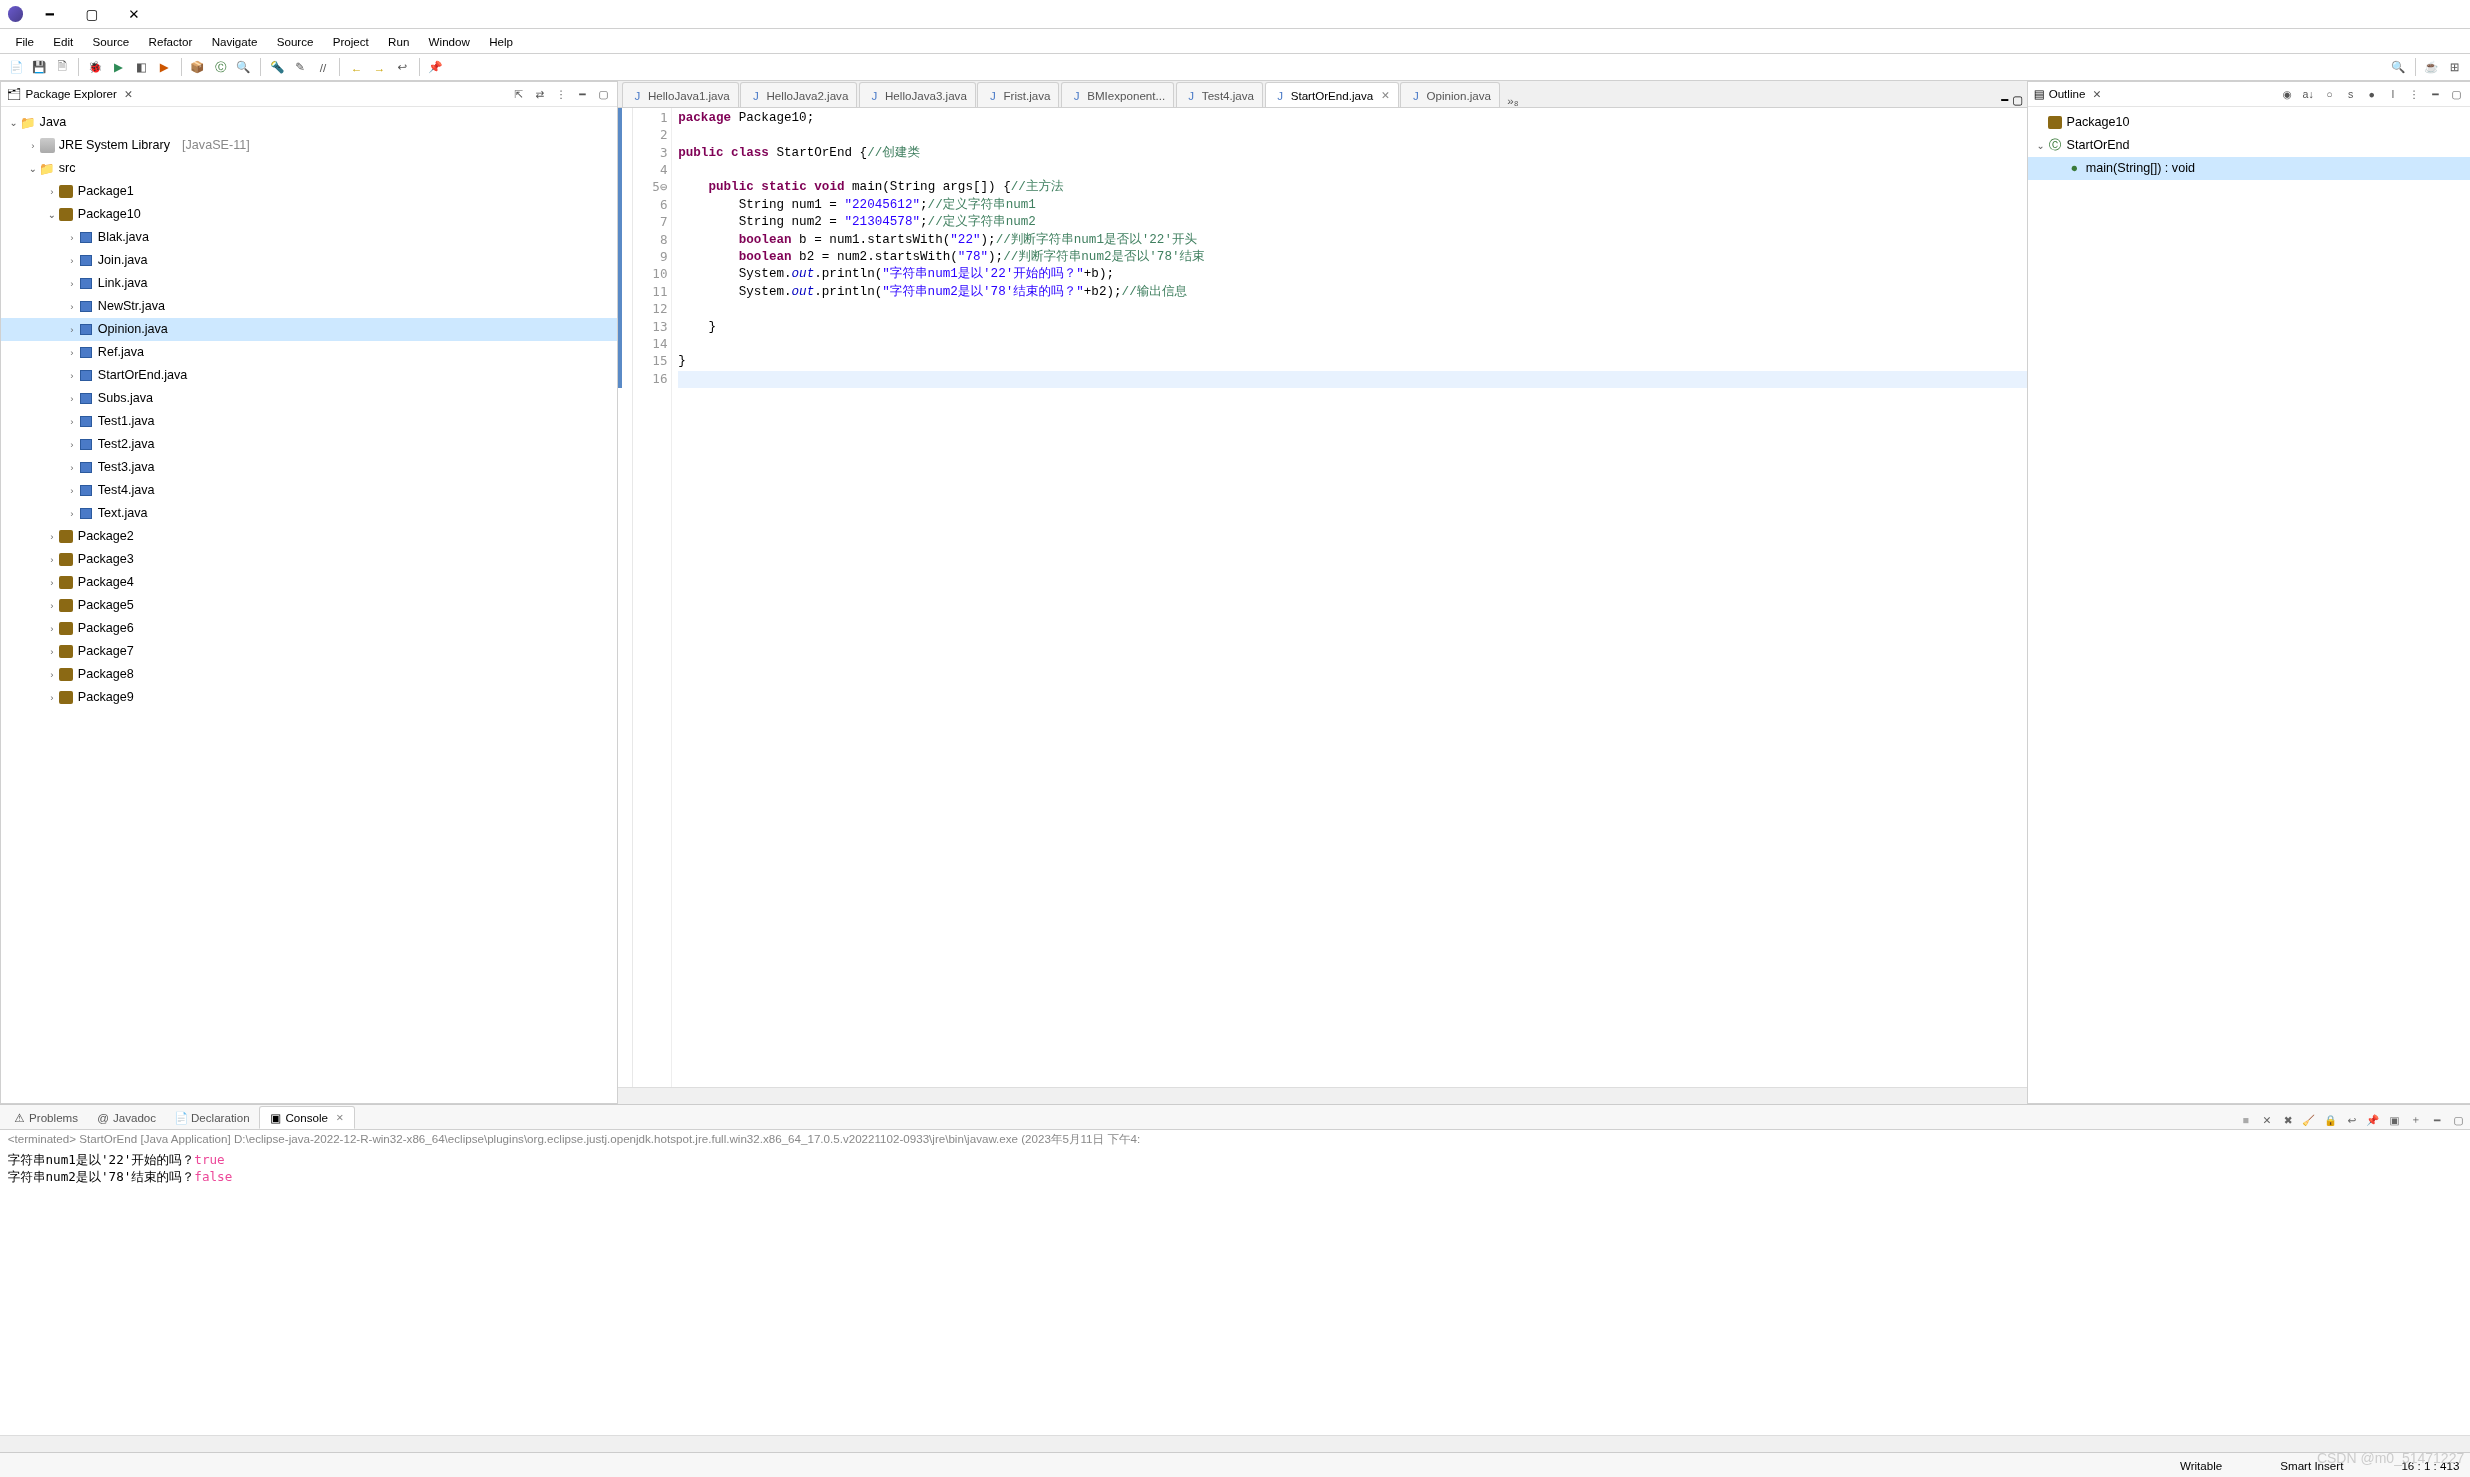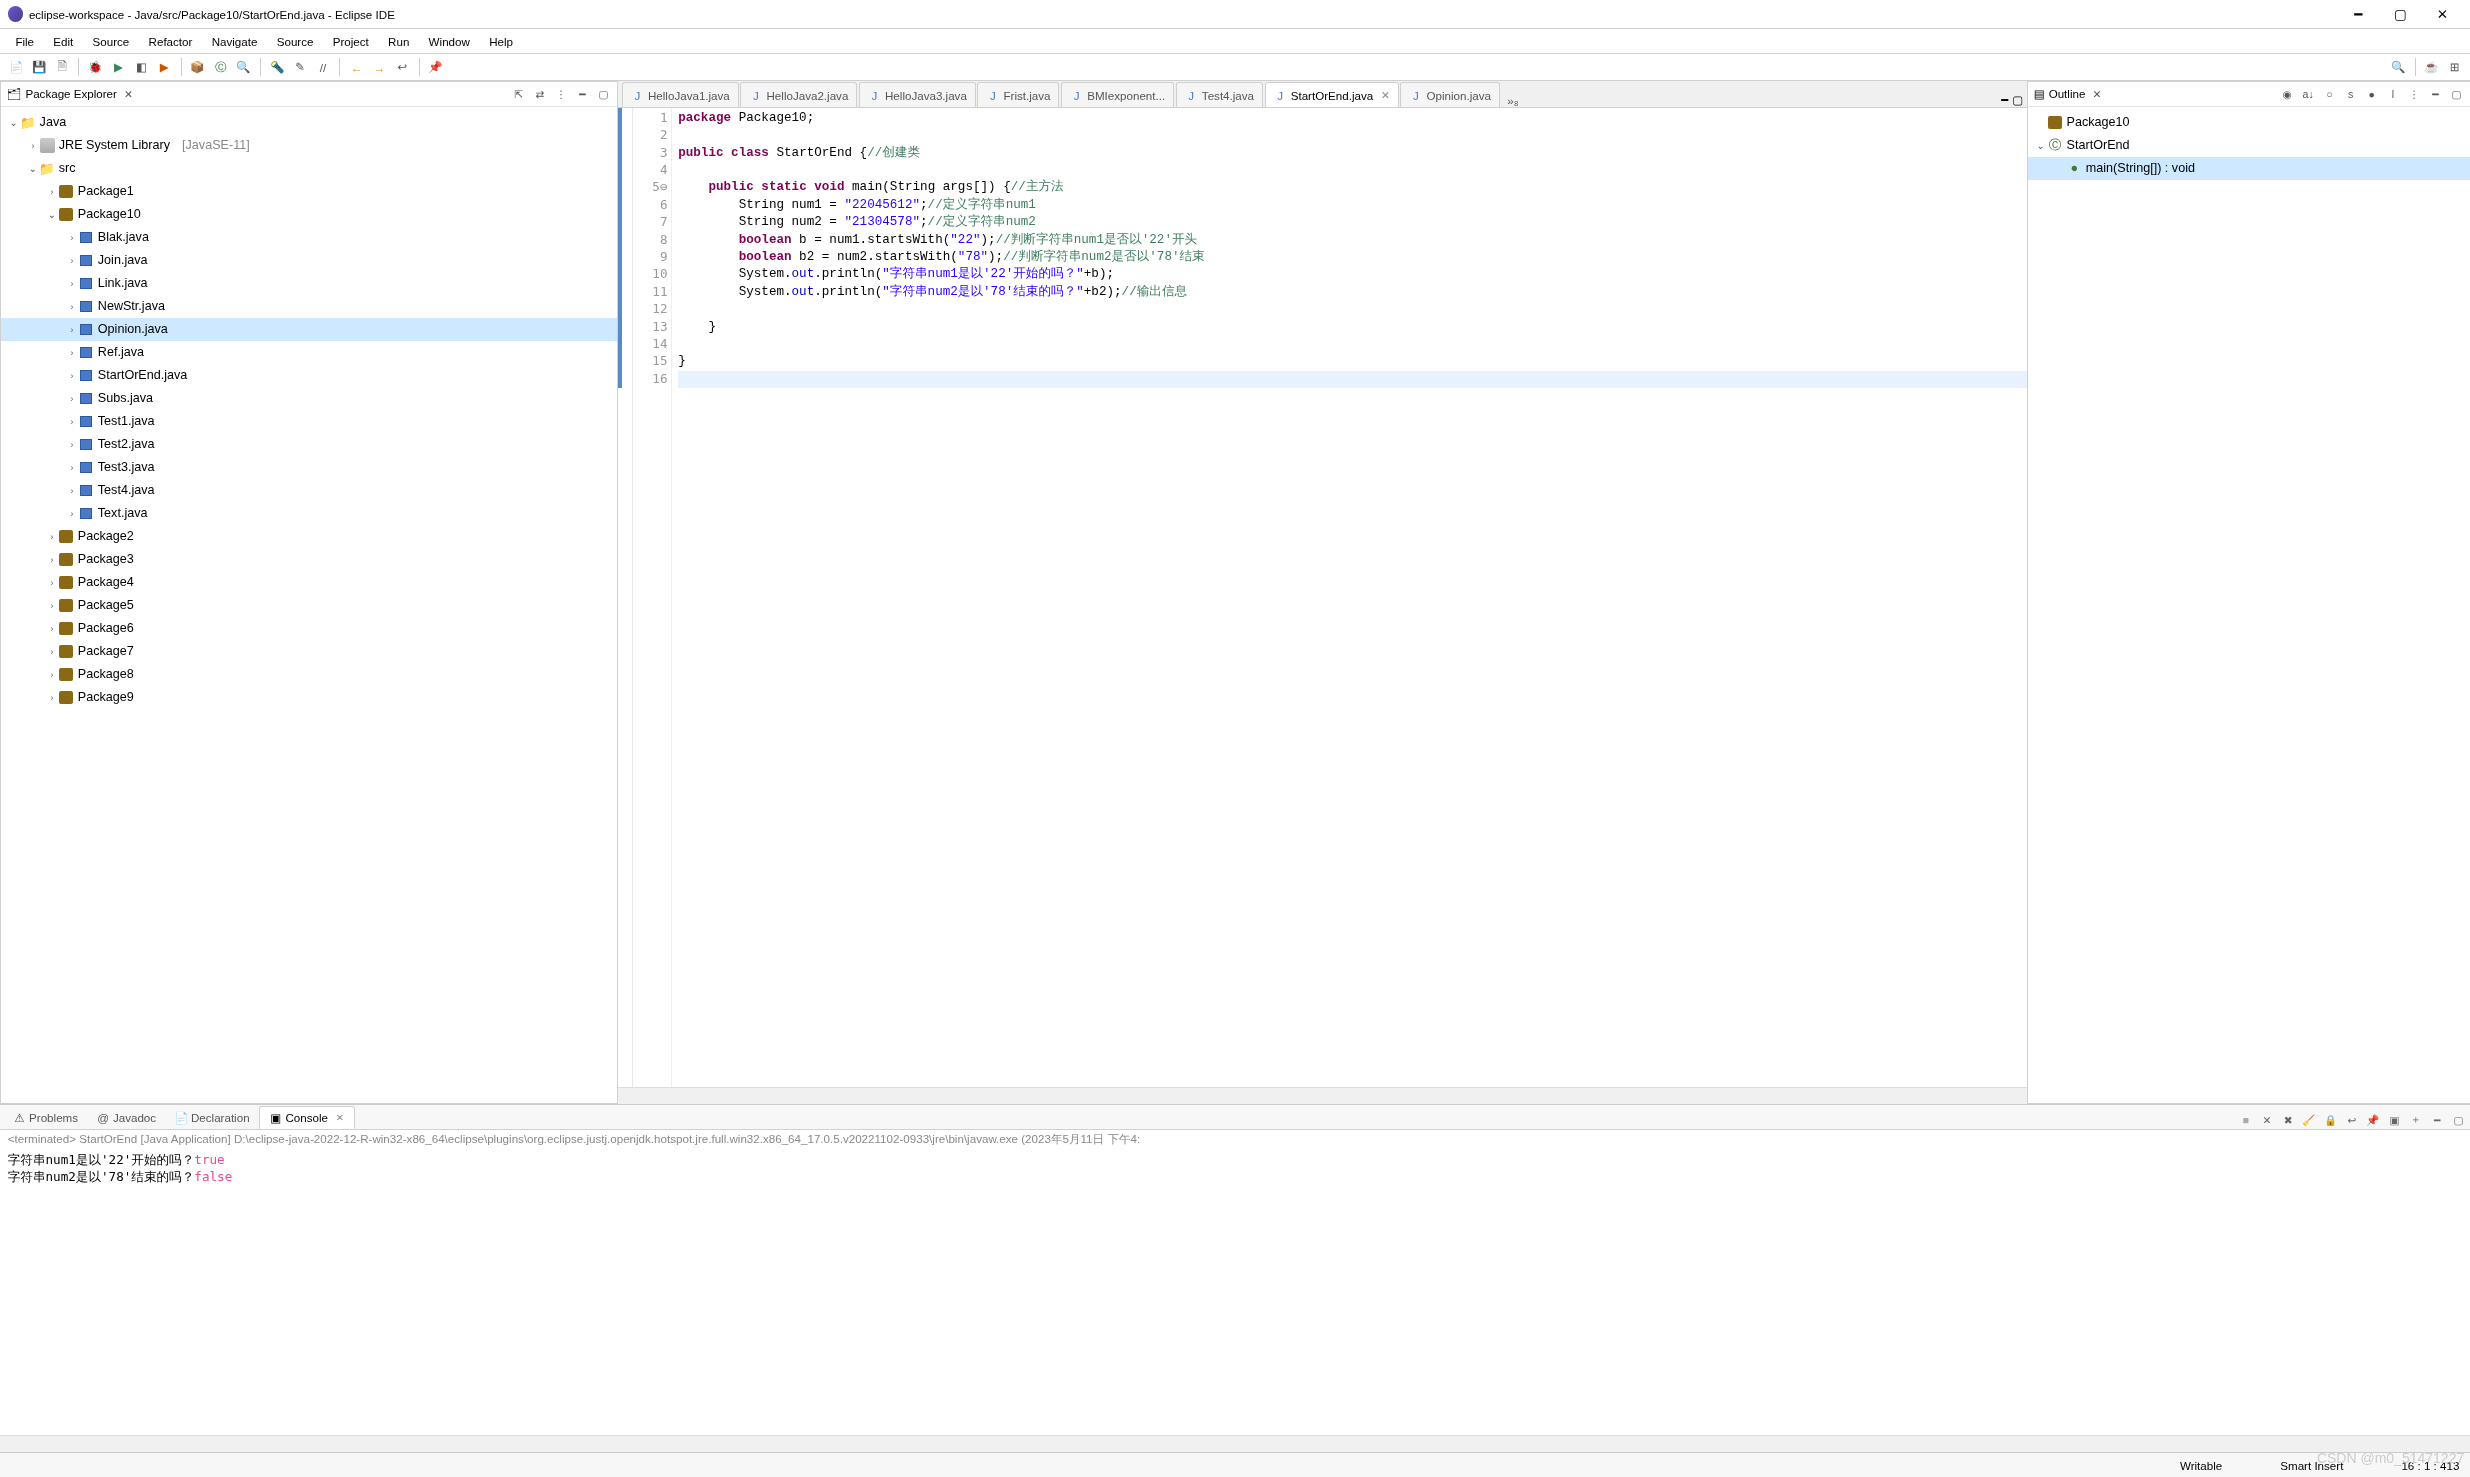--- a/index.html
+++ b/index.html
@@ -44,21 +44,21 @@
 .tab-bar .tab .tclose { font-size:10.6px; color:#888; margin-left:3.9px;}
 .tab-bar .overflow { padding:0 5.8px; color:#555; cursor:pointer;}
 .tab-bar .right-ctrl { margin-left:auto; display:flex; gap:3.9px; padding-right:3.9px;}
 .code-area { flex:1; display:flex; background:#fff; overflow:hidden; position:relative;}
 .gutter { width:39px; background:#fff; border-right:1px solid #eee; padding:1.9px 3.9px 0 0; color:#999; font-family:Consolas,monospace; font-size:12.6px; text-align:right;}
 .marker-bar { width:15.4px; background:#fff; border-right:1px solid #e8e8e8;}
 .code { flex:1; padding:1.9px 0 0 5.8px; font-family:Consolas,'Courier New',monospace; font-size:12.6px; line-height:17.4px; white-space:pre; color:#000;}
 .code .kw { color:#7f0055; font-weight:bold;margin-top:44px;}
 .code .str { color:#2a00ff;}
 .code .cm { color:#3f7f5f;}
-.code .fld { color:#0000c0; }
+.code .fld { color:#0000c0; font-style:italic;}
 .code .cursor-line { background:#e8f2fe; display:inline-block; width:100%;}
 
 .outline { width:444px; }
 .outline .tree { font-size:12.6px;}
 
 .bottom { height:348px; display:flex; flex-direction:column; background:#fff; border-top:1px solid #ccc;}
 .bot-tabs { height:25px; display:flex; align-items:flex-end; border-bottom:1px solid #d0d0d0; padding:0 3.9px; background:#f7f7f7;}
 .bot-tabs .btab { height:23px; display:flex; align-items:center; padding:0 9.7px; gap:3.9px; cursor:pointer; color:#555;}
 .bot-tabs .btab.active { background:#fff; border:1px solid #d0d0d0; border-bottom:1px solid #fff; border-top-left-radius:2.9px; border-top-right-radius:2.9px; color:#000;}
 .bot-tabs .btab .cic { width:11.6px; height:11.6px; display:flex; align-items:center; justify-content:center;}
@@ -71,21 +71,20 @@
 .statusbar { height:25px; border-top:1px solid #ccc; background:#f7f7f7; display:flex; align-items:center; padding:0 11.6px; font-size:11.6px;}
 .statusbar .sright { margin-left:auto; display:flex; gap:58px;align-items:center;}
 .watermark { position:fixed; right:5.8px; bottom:11px; font-size:14px; color:#ccc;}
 .scrollbar-h { height:17.4px; background:#f0f0f0; border-top:1px solid #ddd;}
 </style>
 </head>
 <body>
 
 <div class="titlebar">
   <div class="icon"></div>
-  <div class="title">eclipse-workspace - Java/src/Package10/StartOrEnd.java - Eclipse IDE</div>
   <div class="win-btn">━</div>
   <div class="win-btn">▢</div>
   <div class="win-btn close">✕</div>
 </div>
 
 <div class="menubar">
   <div class="mitem">File</div>
   <div class="mitem">Edit</div>
   <div class="mitem">Source</div>
   <div class="mitem">Refactor</div>

